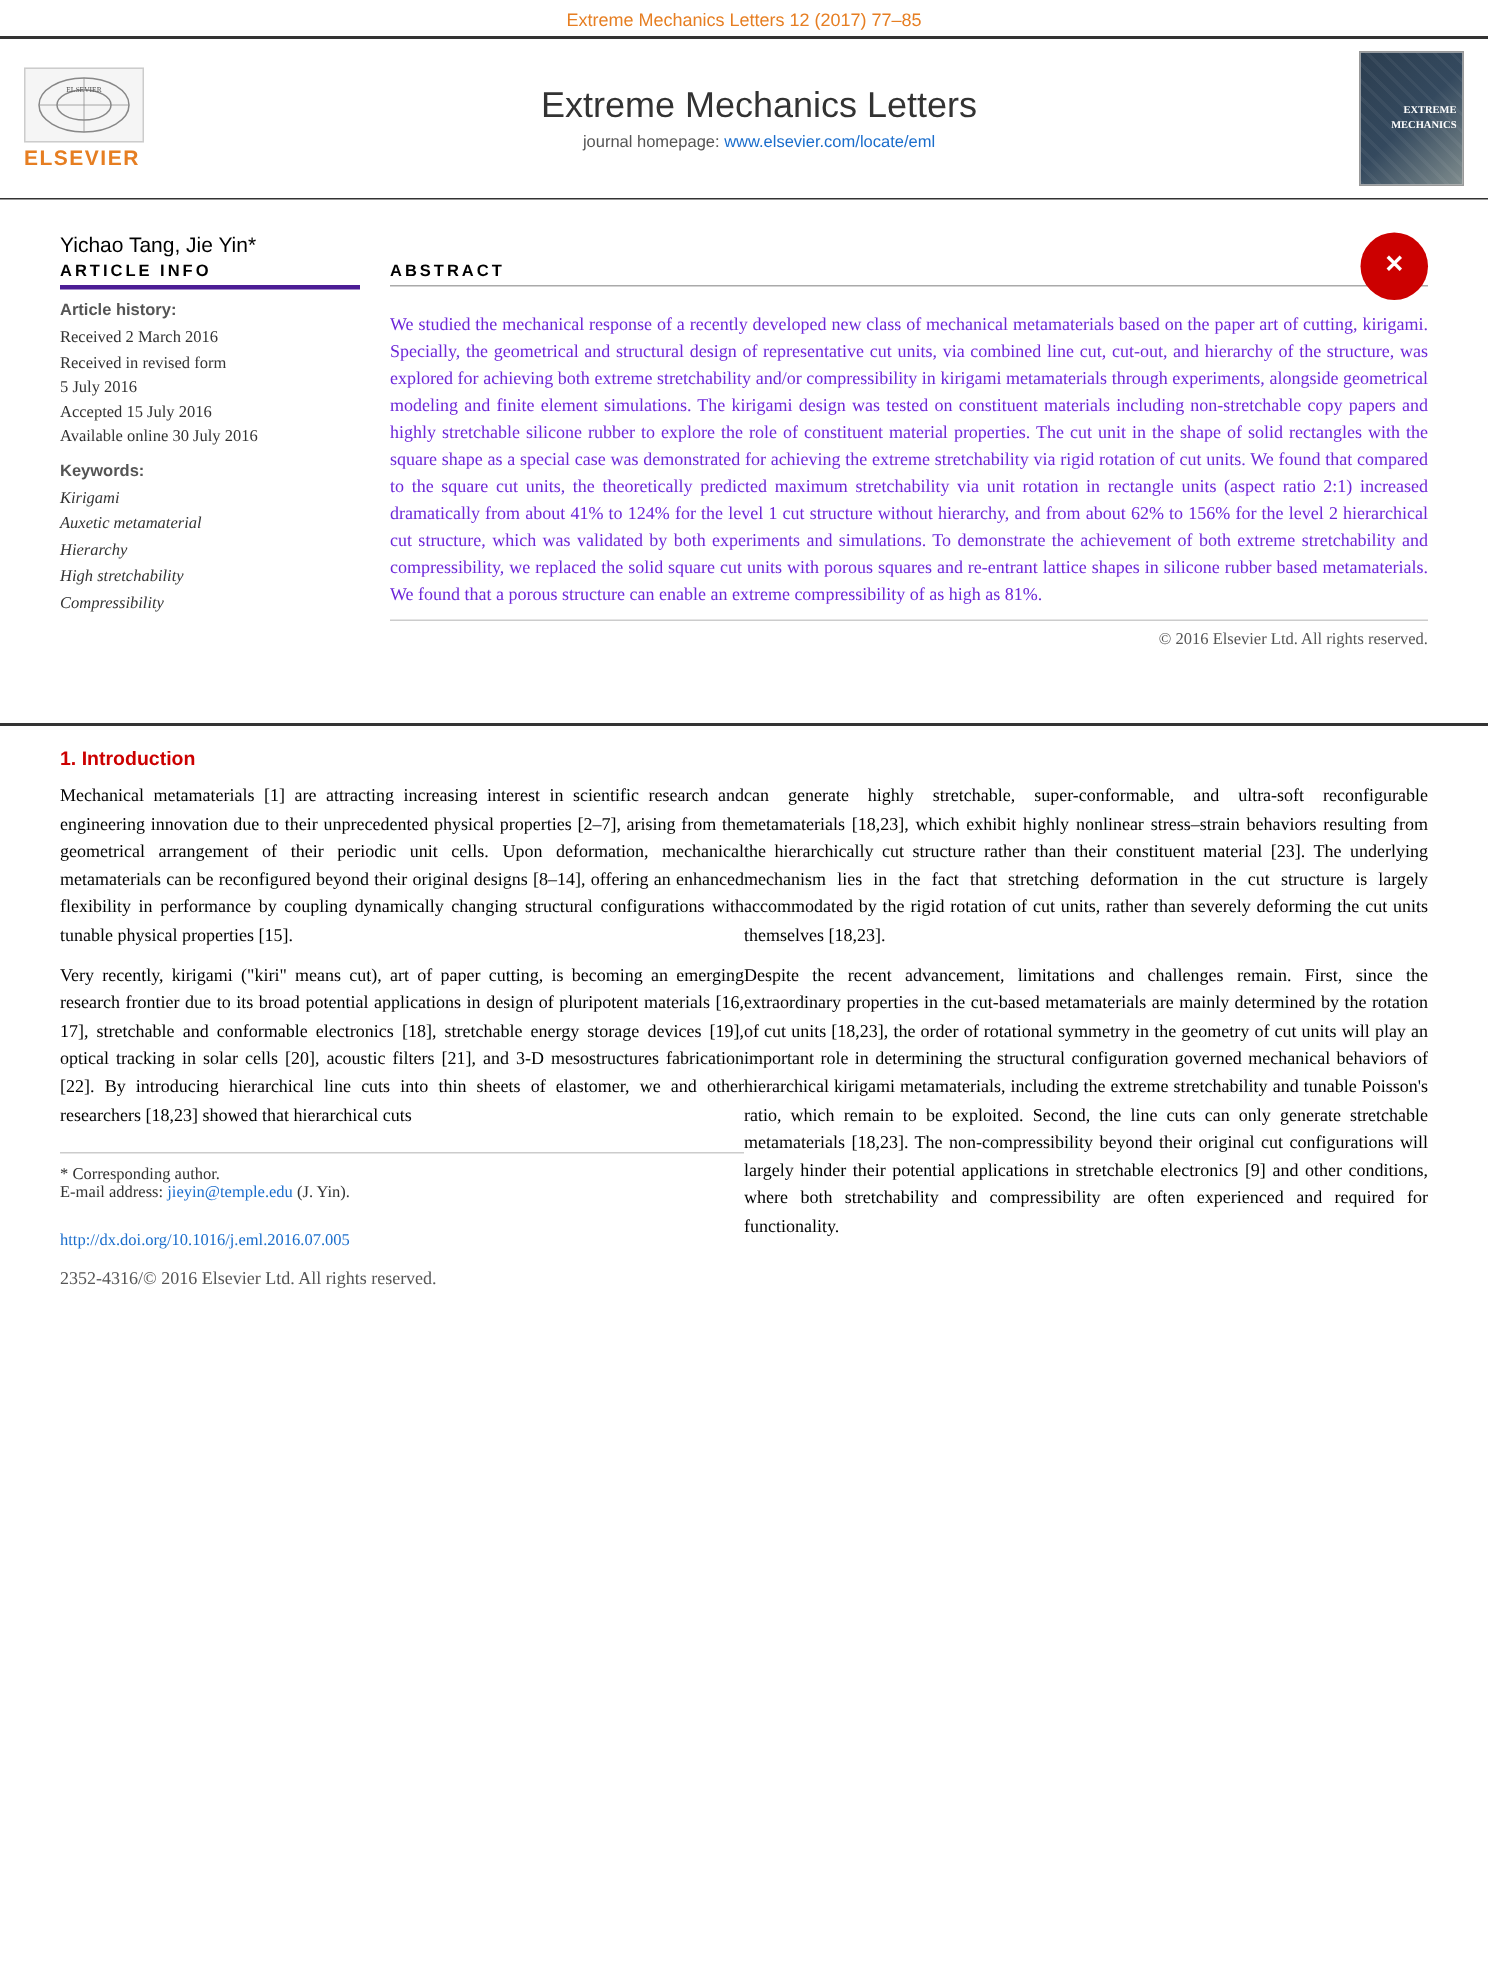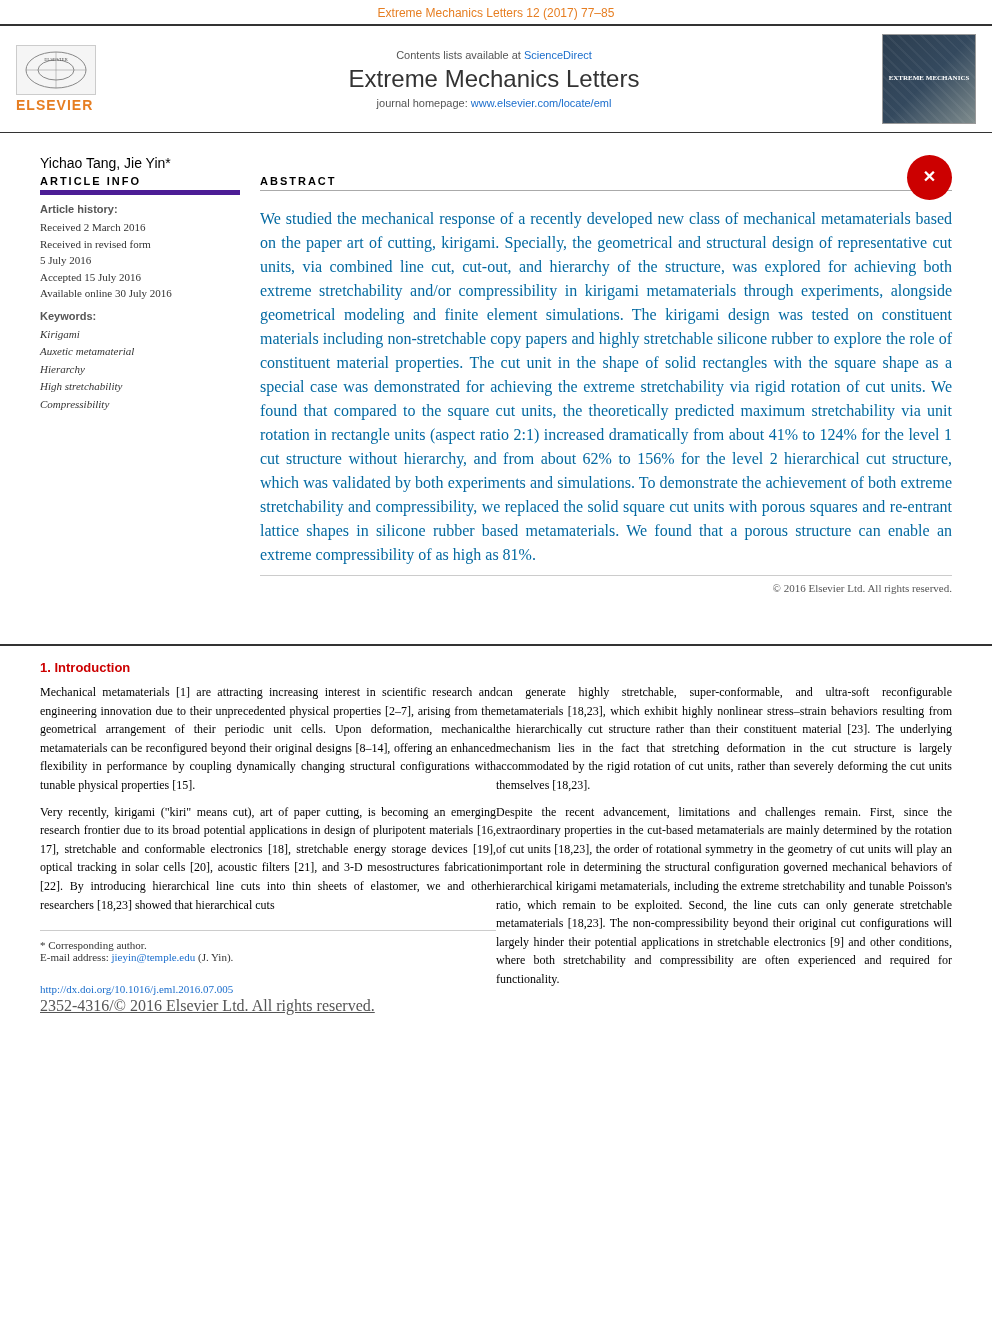--- a/index.html
+++ b/index.html
@@ -75,21 +75,21 @@
       margin-bottom: 4px;
     }
     .journal-homepage {
       font-size: 11px;
       font-family: Liberation Sans, sans-serif;
       color: #555;
     }
     .journal-homepage a { color: #1a6dcc; text-decoration: none; }
 
     .journal-cover {
-      width: 94px;
+      width: 70px;
       height: 90px;
       background: linear-gradient(135deg, #2c3e50, #34495e, #7f8c8d);
       display: flex;
       align-items: center;
       justify-content: center;
       font-size: 7px;
       color: #fff;
       text-align: right;
       padding: 4px;
       border: 1px solid #999;
@@ -164,21 +164,21 @@
     .article-info {
       width: 200px;
       flex-shrink: 0;
     }
     .article-info h3 {
       font-size: 11px;
       font-family: Arial, sans-serif;
       font-weight: bold;
       letter-spacing: 2px;
       text-transform: uppercase;
-      border-bottom: 5px solid #4c1d95;
+      border-bottom: 3px solid #4c1d95;
       padding-bottom: 3px;
       margin-bottom: 8px;
     }
     .info-section-title {
       font-size: 11px;
       font-family: Arial, sans-serif;
       font-weight: bold;
       color: #555;
       margin-bottom: 4px;
     }
@@ -209,24 +209,24 @@
       font-size: 11px;
       font-family: Arial, sans-serif;
       font-weight: bold;
       letter-spacing: 2px;
       text-transform: uppercase;
       border-bottom: 1px solid #aaa;
       padding-bottom: 3px;
       margin-bottom: 8px;
     }
     .abstract-text {
-      font-size: 16px;
+      font-size: 12px;
       line-height: 1.5;
       text-align: justify;
-      color: #0369a1;
+      color: #6d28d9;
       margin-top: 16px;
     }
 
     .copyright {
       text-align: right;
       font-size: 11px;
       color: #555;
       margin-top: 8px;
       border-top: 1px solid #ccc;
       padding-top: 6px;
@@ -272,24 +272,23 @@
       color: #333;
     }
     .footnote-area a { color: #1a6dcc; text-decoration: none; }
 
     .page-doi {
       font-size: 11px;
       color: #1a6dcc;
       margin-top: 20px;
     }
     .issn-line {
-      font-size: 16px;
-      color: #555;
-      margin-top: 2px;
-      text-decoration: underline;
+      font-size: 12px;
+      color: #555;
+      margin-top: 12px;
     }
   </style>
 </head>
 <body>
 
 <div class="top-bar">
   <span>Extreme Mechanics Letters 12 (2017) 77–85</span>
 </div>
 
 <div class="journal-header">
@@ -300,24 +299,20 @@
         <ellipse cx="35" cy="23" rx="18" ry="10" fill="none" stroke="#888" stroke-width="1"></ellipse>
         <line x1="5" y1="23" x2="65" y2="23" stroke="#888" stroke-width="0.5"></line>
         <line x1="35" y1="5" x2="35" y2="41" stroke="#888" stroke-width="0.5"></line>
         <text x="35" y="14" text-anchor="middle" font-size="5" fill="#555">ELSEVIER</text>
       </svg>
     </div>
     <div class="elsevier-name">ELSEVIER</div>
   </div>
 
   <div class="journal-center">
-    <div class="contents-line">
-      <span>Contents lists available at</span>
-      <a href="#">ScienceDirect</a>
-    </div>
     <div class="journal-title">Extreme Mechanics Letters</div>
     <div class="journal-homepage">
       <span>journal homepage:</span>
       <a href="#">www.elsevier.com/locate/eml</a>
     </div>
   </div>
 
   <div class="journal-cover">
     <span style="position:relative;z-index:1;font-weight:bold;line-height:1.4;">EXTREME MECHANICS</span>
   </div>

